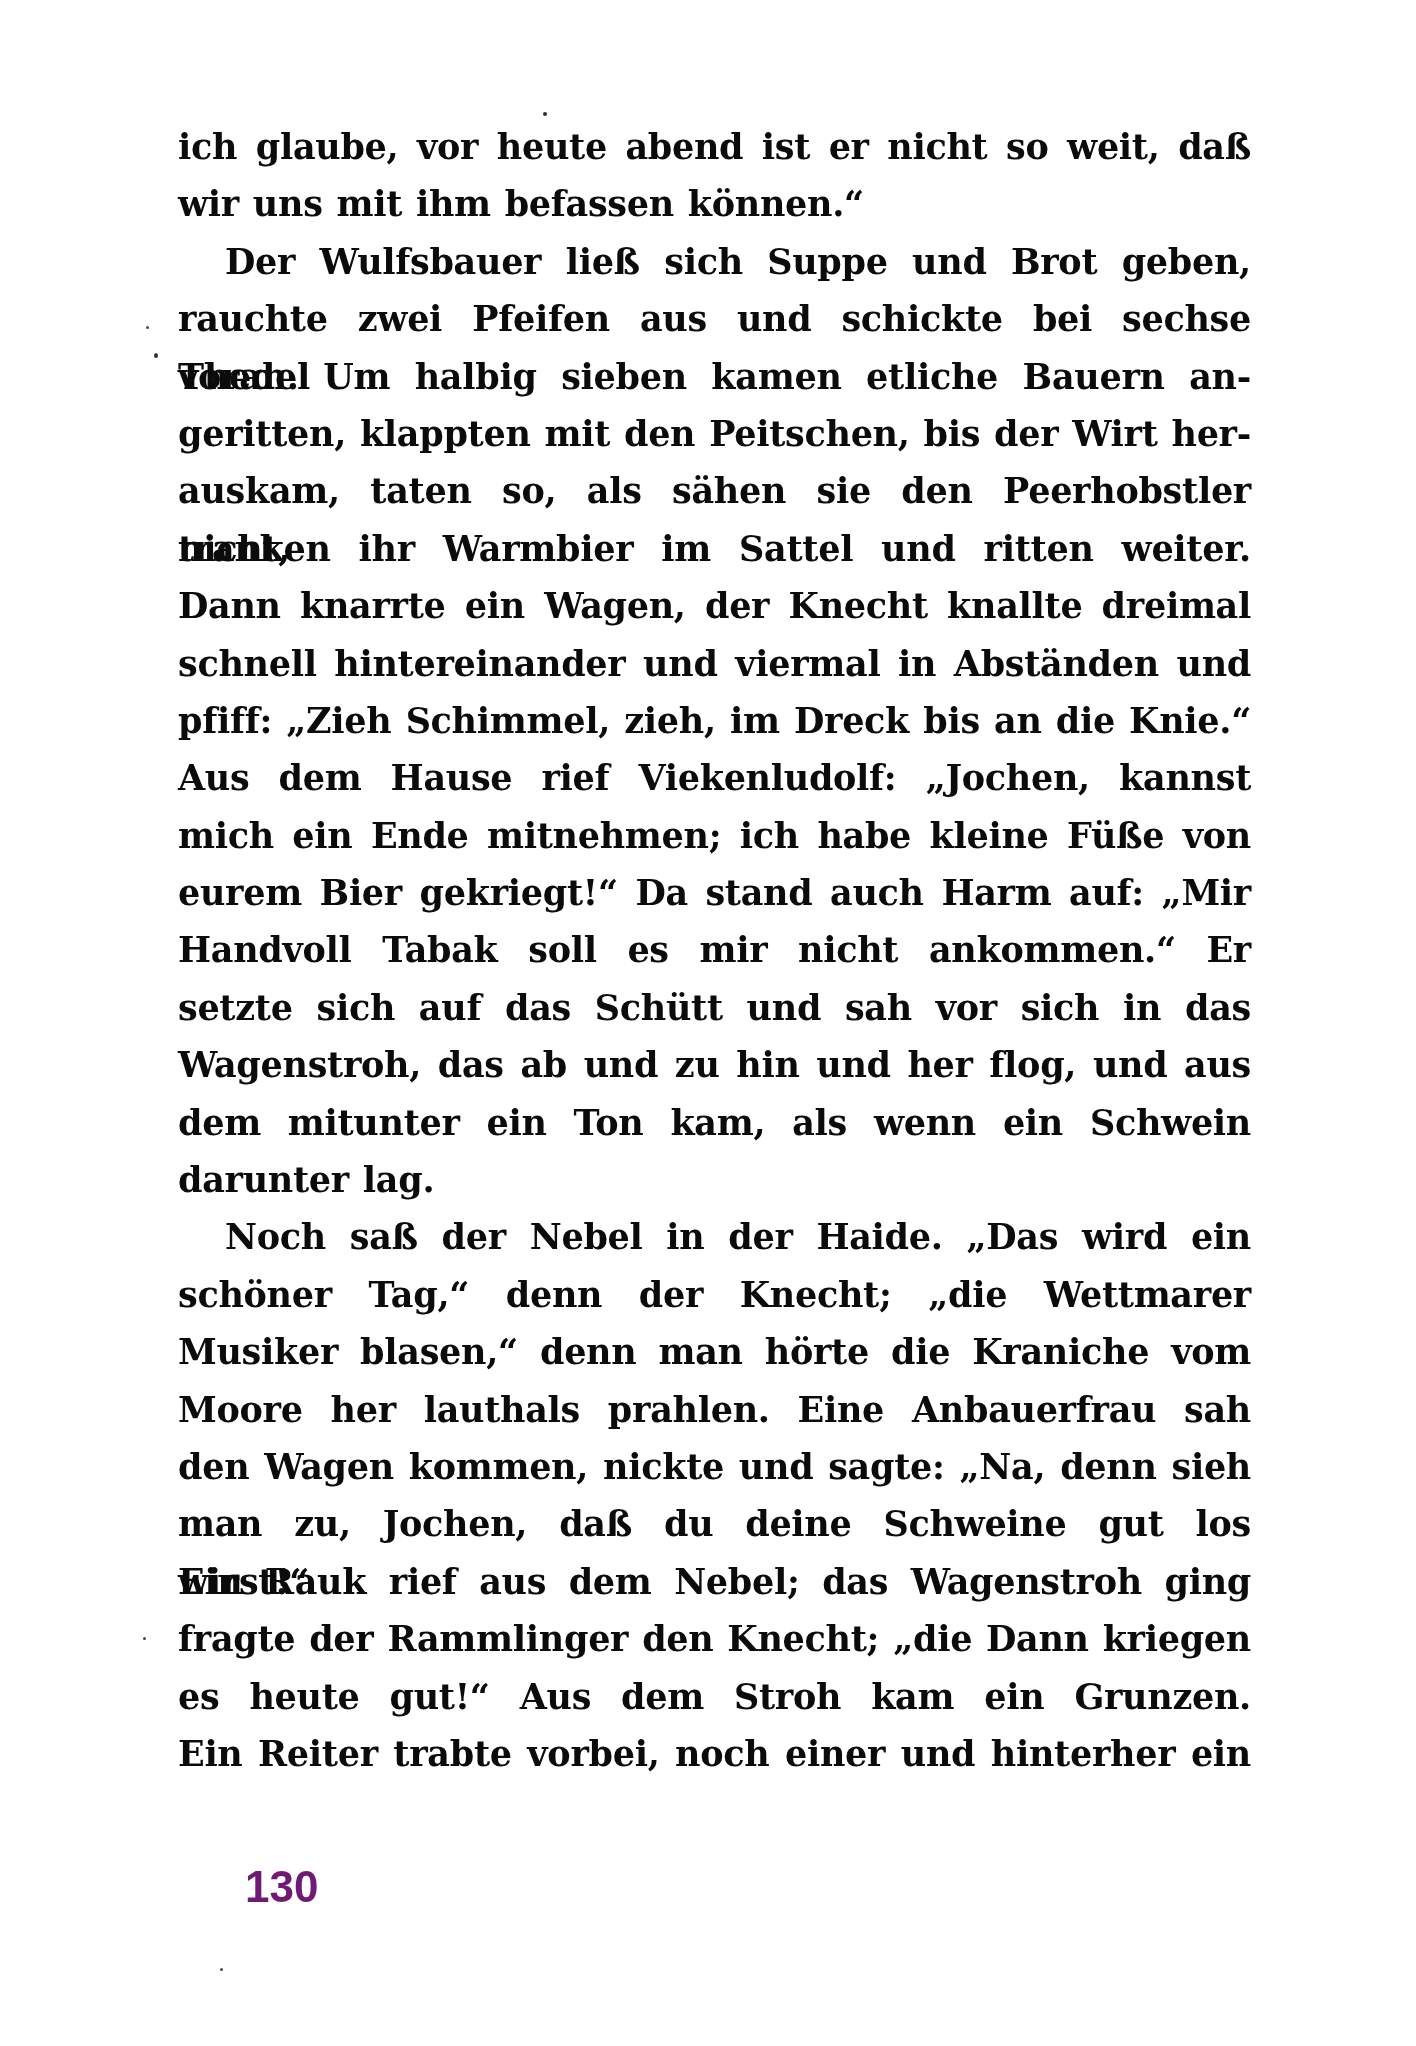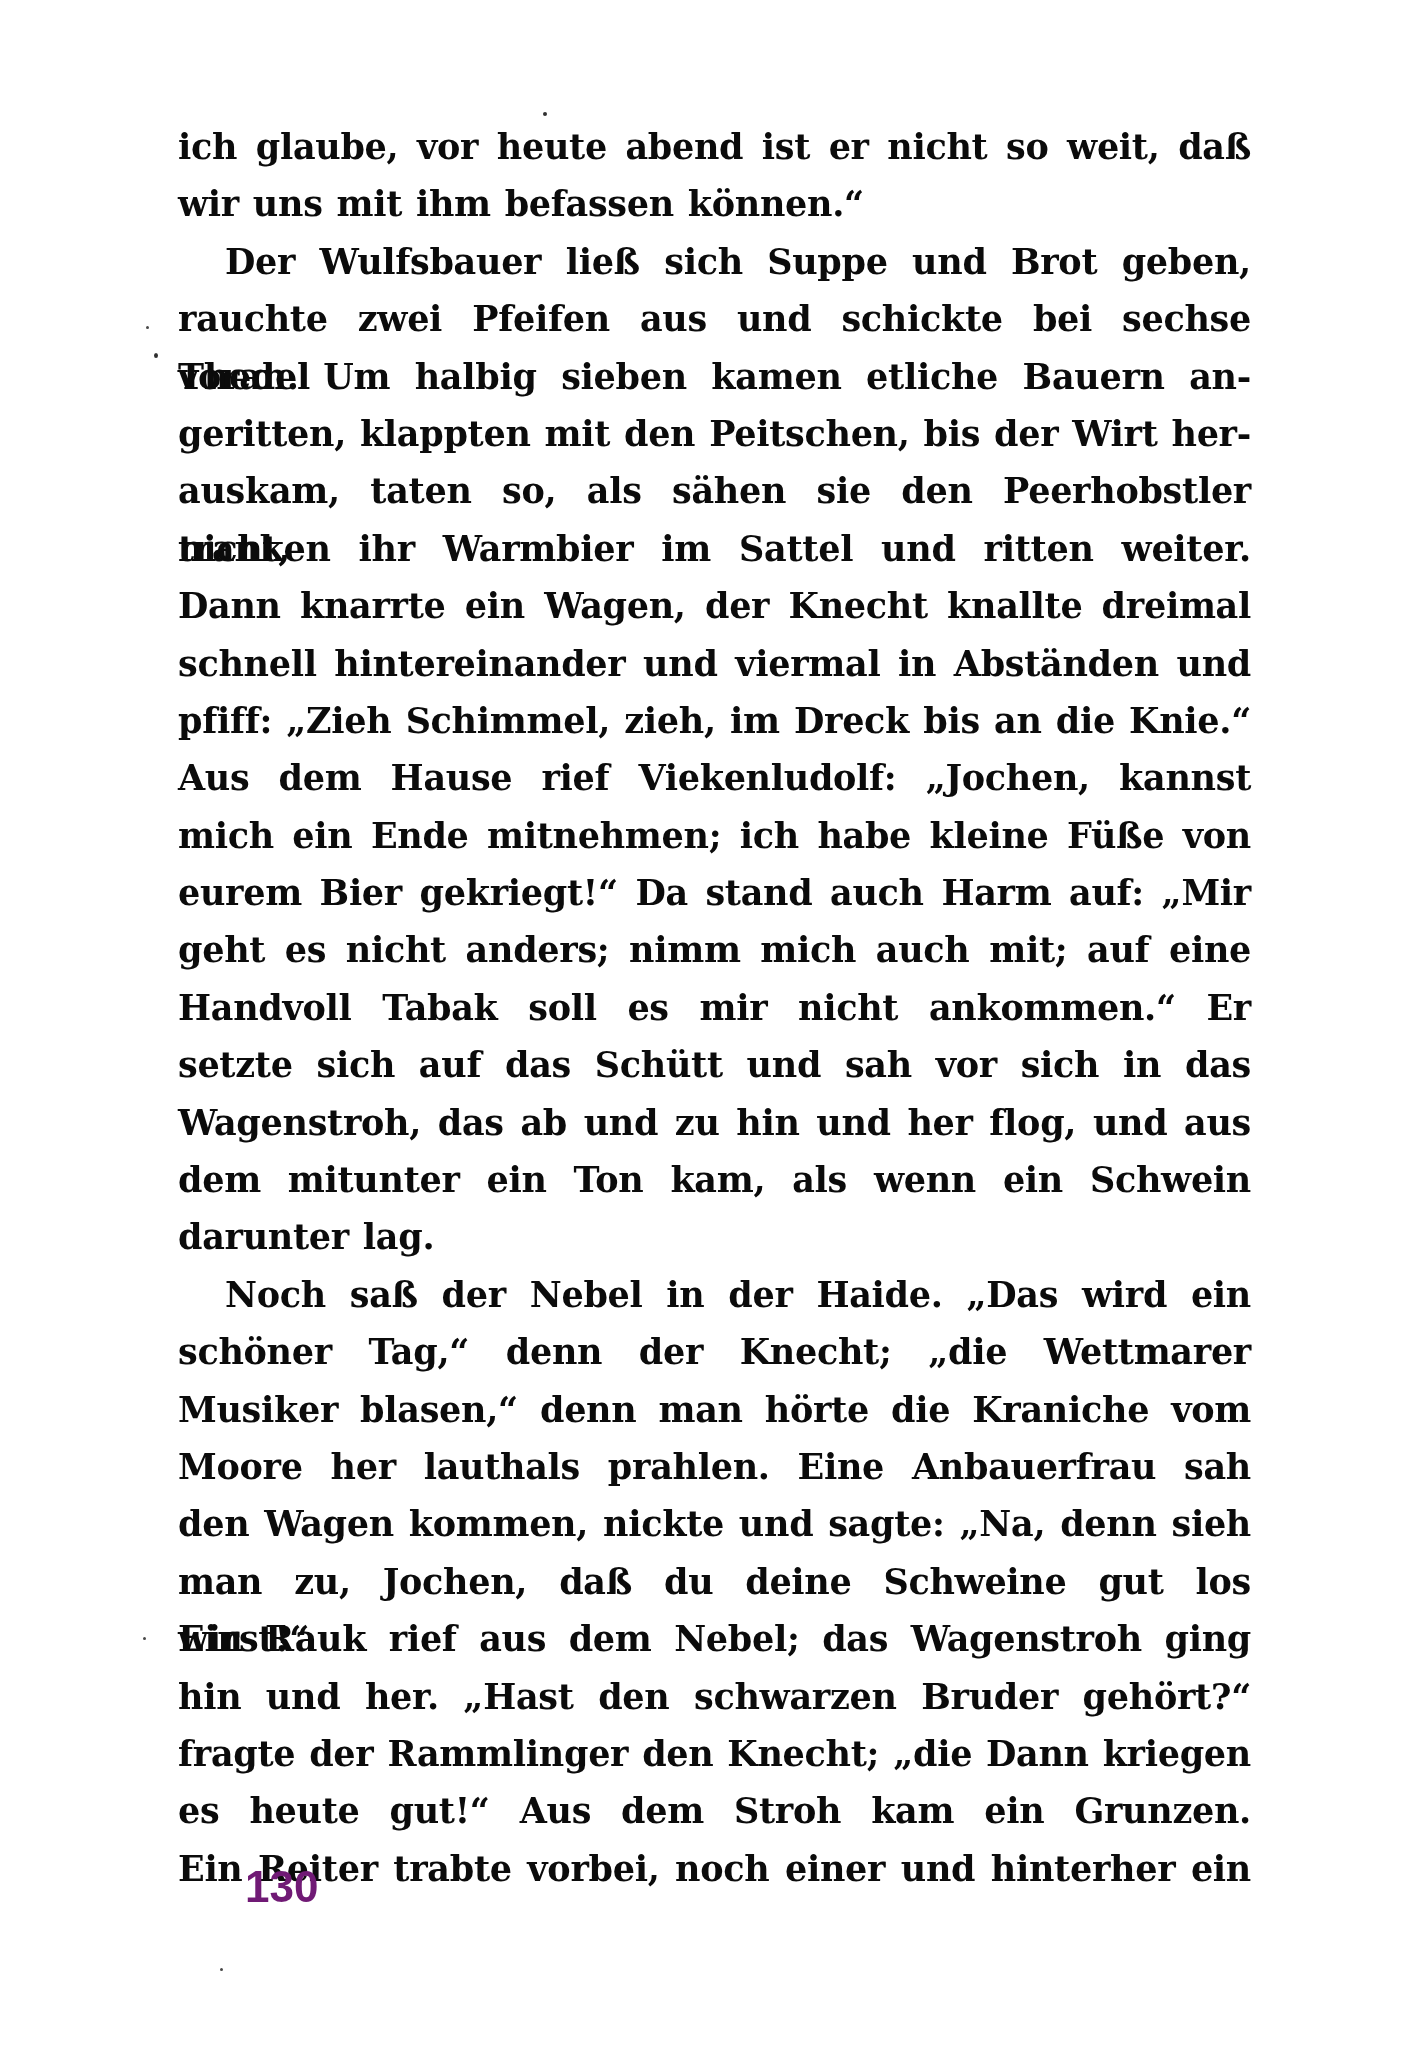--- a/index.html
+++ b/index.html
@@ -77,36 +77,34 @@
         <div class="line">voran. Um halbig sieben kamen etliche Bauern an-</div>
         <div class="line">geritten, klappten mit den Peitschen, bis der Wirt her-</div>
         <div class="line">auskam, taten so, als sähen sie den Peerhobstler nicht,</div>
         <div class="line">tranken ihr Warmbier im Sattel und ritten weiter.</div>
         <div class="line">Dann knarrte ein Wagen, der Knecht knallte dreimal</div>
         <div class="line">schnell hintereinander und viermal in Abständen und</div>
         <div class="line">pfiff: „Zieh Schimmel, zieh, im Dreck bis an die Knie.“</div>
         <div class="line">Aus dem Hause rief Viekenludolf: „Jochen, kannst</div>
         <div class="line">mich ein Ende mitnehmen; ich habe kleine Füße von</div>
         <div class="line">eurem Bier gekriegt!“ Da stand auch Harm auf: „Mir</div>
-        <div class="line">geht es nicht anders; nimm mich auch mit; auf eine</div>
         <div class="line">Handvoll Tabak soll es mir nicht ankommen.“ Er</div>
         <div class="line">setzte sich auf das Schütt und sah vor sich in das</div>
         <div class="line">Wagenstroh, das ab und zu hin und her flog, und aus</div>
         <div class="line">dem mitunter ein Ton kam, als wenn ein Schwein</div>
         <div class="line end">darunter lag.</div>
       </div>
       <div class="paragraph">
         <div class="line indent">Noch saß der Nebel in der Haide. „Das wird ein</div>
         <div class="line">schöner Tag,“ denn der Knecht; „die Wettmarer</div>
         <div class="line">Musiker blasen,“ denn man hörte die Kraniche vom</div>
         <div class="line">Moore her lauthals prahlen. Eine Anbauerfrau sah</div>
         <div class="line">den Wagen kommen, nickte und sagte: „Na, denn sieh</div>
         <div class="line">man zu, Jochen, daß du deine Schweine gut los wirst!“</div>
         <div class="line">Ein Rauk rief aus dem Nebel; das Wagenstroh ging</div>
-        <div class="line">hin und her. „Hast den schwarzen Bruder gehört?“</div>
         <div class="line">fragte der Rammlinger den Knecht; „die Dann kriegen</div>
         <div class="line">es heute gut!“ Aus dem Stroh kam ein Grunzen.</div>
         <div class="line">Ein Reiter trabte vorbei, noch einer und hinterher ein</div>
       </div>
     </div>
 
   <div class="page-number">130</div>
 
   <div class="speck s1"></div>
   <div class="speck s2"></div>

